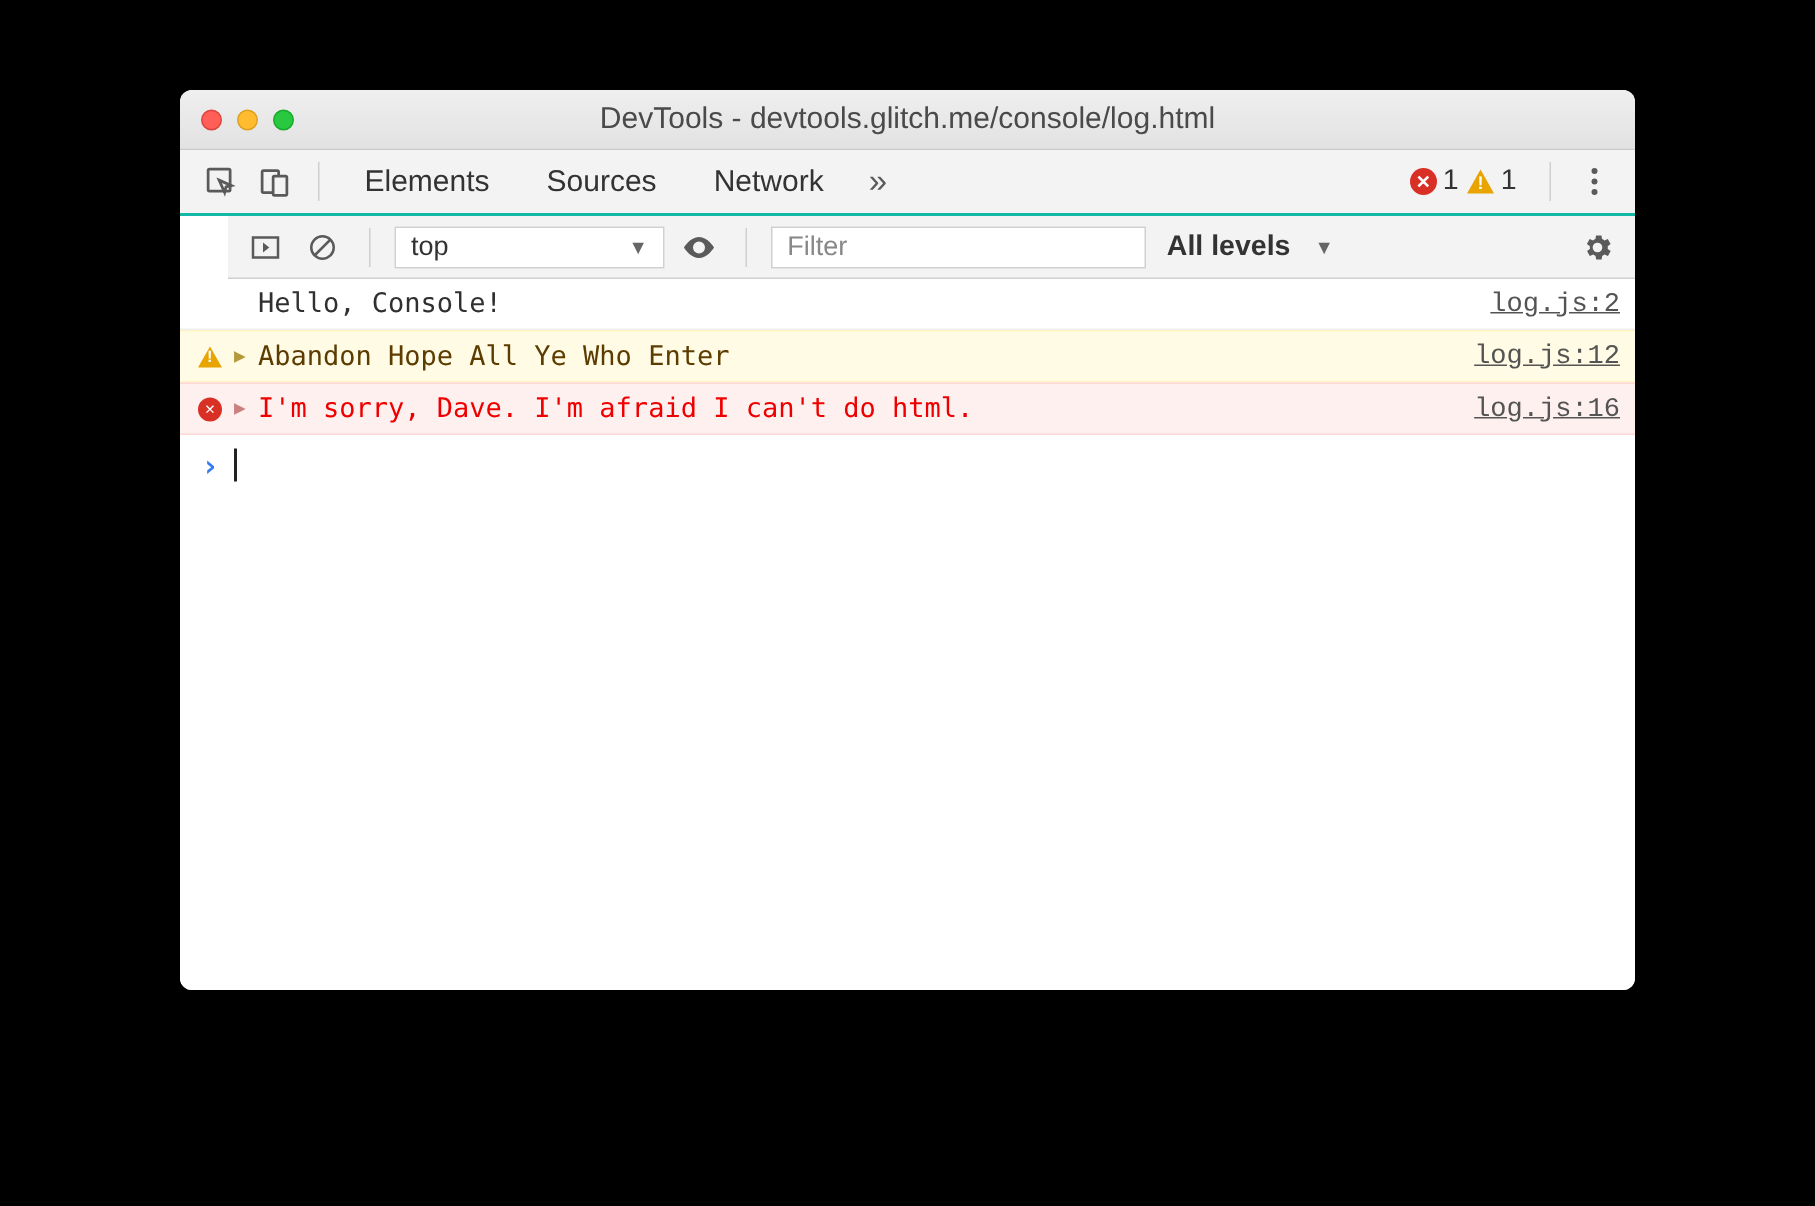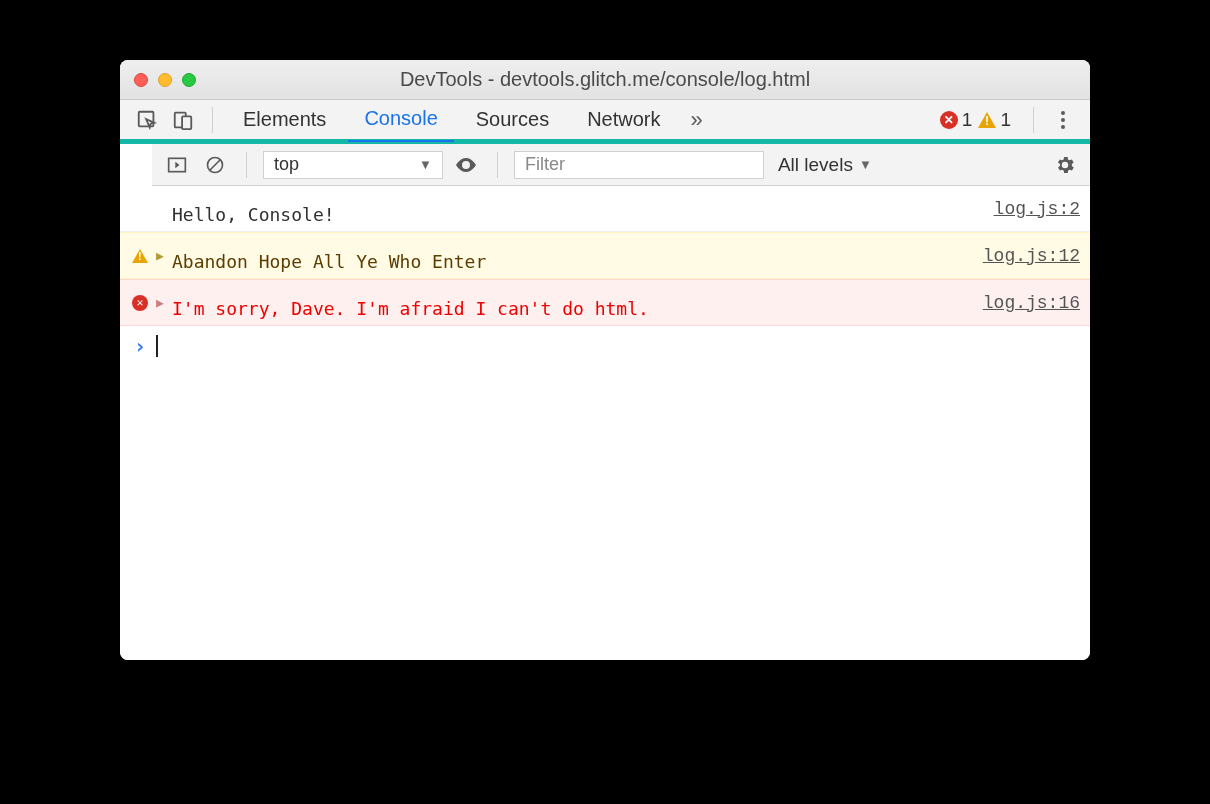--- a/index.html
+++ b/index.html
@@ -37,21 +37,21 @@
   .traffic-lights { display: flex; gap: 10px; position: absolute; left: 14px; }
   .light { width: 14px; height: 14px; border-radius: 50%; }
   .light.red { background: #ff5f57; border: 0.5px solid #e0443e; }
   .light.yellow { background: #febc2e; border: 0.5px solid #dea123; }
   .light.green { background: #28c840; border: 0.5px solid #1aab29; }
   .title { flex: 1; text-align: center; font-size: 20px; color: #4a4a4a; }
   
   .tabs {
     height: 44px;
     background: #f3f3f3;
-    border-bottom: 5px solid #14b8a6;
+    border-bottom: 2px solid #14b8a6;
     display: flex;
     align-items: center;
     padding: 0 12px;
     gap: 6px;
   }
   .tool-icon {
     width: 30px; height: 30px;
     display: flex; align-items: center; justify-content: center;
     color: #5a5a5a;
     cursor: pointer;
@@ -105,22 +105,23 @@
     border: 1px solid #d0d0d0;
     background: #fff;
     padding: 0 10px;
     width: 250px;
     font-size: 18px;
     color: #be185d;
     outline: none;
   }
   .filter-input::placeholder { color: #888; }
   .levels {
-    font-size: 19px; color: #333; display: flex; align-items: center; gap: 6px; cursor: pointer;
+    font-size: 19px; color: #333; display: flex; align-items: center; gap: 16px; cursor: pointer;
     padding: 0 6px;
+    font-weight: bold;
   }
   .levels .caret { color: #666; font-size: 13px; }
   .gear { margin-left: auto; color: #5a5a5a; cursor: pointer; }
   
   .console-body {
     flex: 1;
     background: #fff;
     font-family: Menlo, Consolas, monospace;
     font-size: 18px;
     overflow: auto;
@@ -134,21 +135,21 @@
   }
   .row.log { background: #fff; color: #303030; }
   .row.warn { background: #fffbe5; color: #5c3c00; border-top: 1px solid #fff5c2; border-bottom: 1px solid #fff5c2;}
   .row.error { background: #fff0f0; color: #ef0000; border-top: 1px solid #ffd6d6; border-bottom: 1px solid #ffd6d6;}
   .row-icon { width: 24px; display: flex; justify-content: center; }
   .disclosure {
     width: 16px; display: flex; justify-content: center; color: #888; font-size: 13px; cursor: pointer;
   }
   .row.warn .disclosure { color: #b59a3b; }
   .row.error .disclosure { color: #c9807f; }
-  .msg { flex: 1; padding-left: 4px; margin-top: 12px; }
+  .msg { flex: 1; padding-left: 4px; }
   .src { color: #545454; text-decoration: underline; cursor: pointer; font-family: Liberation Mono, monospace; }
   .prompt-row {
     display: flex; align-items: center; padding: 8px 10px 8px 14px; gap: 10px;
   }
   .prompt-caret { color: #367cf1; font-weight: bold; font-size: 20px; }
   .cursor {
     width: 1.5px; height: 22px; background: #222;
   }
   
   svg { display: block; }
@@ -190,21 +191,20 @@
       </svg>
     </div>
     <div class="tool-icon">
       <svg width="22" height="22" viewBox="0 0 24 24" fill="none" stroke="currentColor" stroke-width="2">
         <rect x="3" y="4" width="12" height="16" rx="1"></rect>
         <rect x="11" y="8" width="10" height="14" rx="1" fill="#f3f3f3"></rect>
       </svg>
     </div>
     <div class="vsep"></div>
     <div class="tab">Elements</div>
-    <div class="tab active">Console</div>
     <div class="tab">Sources</div>
     <div class="tab">Network</div>
     <div class="overflow-chev">»</div>
     <div class="tab-spacer"></div>
     <div class="badge-group">
       <div class="err-badge">
         <span class="icon-circle-x">✕</span>
         <span class="badge-count">1</span>
       </div>
       <div class="warn-badge">

